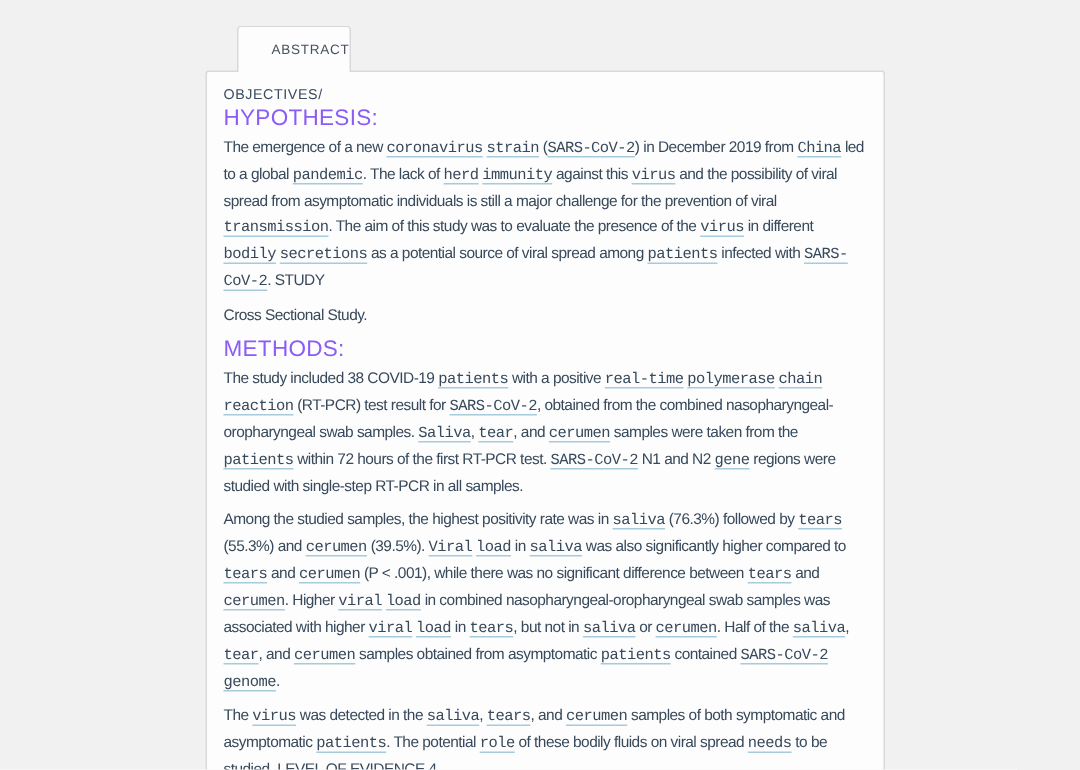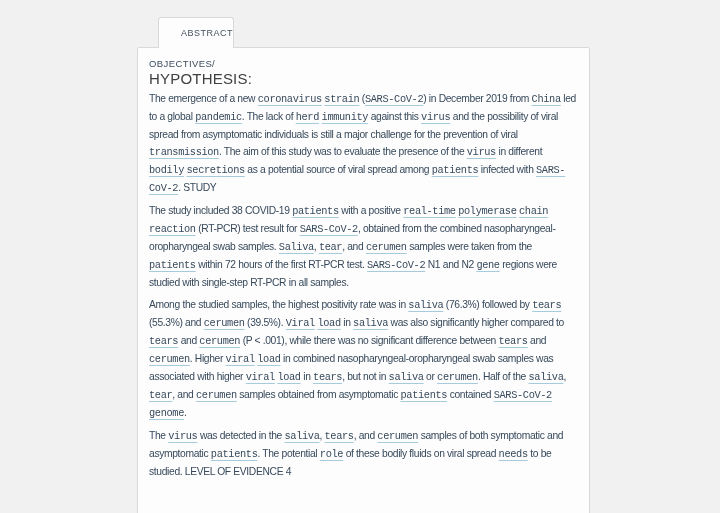--- a/index.html
+++ b/index.html
@@ -33,21 +33,21 @@
     box-sizing:border-box;
     padding:9px 12px 10px 11px;
     z-index:1;
   }
   .kicker{
     font-size:9.5px;letter-spacing:0.4px;
     color:#3c4d5f;margin:1px 0 1px;
   }
   h2.sec{
     font-size:15px;font-weight:400;
-    color:#404040;letter-spacing:0.2px;
+    color:#8b5cf6;letter-spacing:0.2px;
     margin:0 0 3px;line-height:17px;
   }
   p.para{
     font-size:10.3px;line-height:17px;
     letter-spacing:-0.35px;
     color:#37495b;
     margin:0 0 5px;
   }
   .term{
     text-decoration:underline;
@@ -66,23 +66,25 @@
 
 <div class="panel">
 
   <div>
     <div class="kicker">OBJECTIVES/</div>
     <h2 class="sec">HYPOTHESIS:</h2>
     <p class="para"><span>The emergence of a new </span><span class="term">coronavirus</span><span> </span><span class="term">strain</span><span> (</span><span class="term">SARS-CoV-2</span><span>) in December 2019 from </span><span class="term">China</span><span> led to a global </span><span class="term">pandemic</span><span>. The lack of </span><span class="term">herd</span><span> </span><span class="term">immunity</span><span> against this </span><span class="term">virus</span><span> and the possibility of viral spread from asymptomatic individuals is still a major challenge for the prevention of viral </span><span class="term">transmission</span><span>. The aim of this study was to evaluate the presence of the </span><span class="term">virus</span><span> in different </span><span class="term">bodily</span><span> </span><span class="term">secretions</span><span> as a potential source of viral spread among </span><span class="term">patients</span><span> infected with </span><span class="term">SARS-CoV-2</span><span>. STUDY</span></p>
   </div>
 
   <div>
+    <p class="para"><span>Cross Sectional Study.</span></p>
   </div>
 
   <div>
+    <h2 class="sec">METHODS:</h2>
     <p class="para"><span>The study included 38 COVID-19 </span><span class="term">patients</span><span> with a positive </span><span class="term">real-time</span><span> </span><span class="term">polymerase</span><span> </span><span class="term">chain</span><span> </span><span class="term">reaction</span><span> (RT-PCR) test result for </span><span class="term">SARS-CoV-2</span><span>, obtained from the combined nasopharyngeal-oropharyngeal swab samples. </span><span class="term">Saliva</span><span>, </span><span class="term">tear</span><span>, and </span><span class="term">cerumen</span><span> samples were taken from the </span><span class="term">patients</span><span> within 72 hours of the first RT-PCR test. </span><span class="term">SARS-CoV-2</span><span> N1 and N2 </span><span class="term">gene</span><span> regions were studied with single-step RT-PCR in all samples.</span></p>
   </div>
 
   <div>
     <p class="para"><span>Among the studied samples, the highest positivity rate was in </span><span class="term">saliva</span><span> (76.3%) followed by </span><span class="term">tears</span><span> (55.3%) and </span><span class="term">cerumen</span><span> (39.5%). </span><span class="term">Viral</span><span> </span><span class="term">load</span><span> in </span><span class="term">saliva</span><span> was also significantly higher compared to </span><span class="term">tears</span><span> and </span><span class="term">cerumen</span><span> (P &lt; .001), while there was no significant difference between </span><span class="term">tears</span><span> and </span><span class="term">cerumen</span><span>. Higher </span><span class="term">viral</span><span> </span><span class="term">load</span><span> in combined nasopharyngeal-oropharyngeal swab samples was associated with higher </span><span class="term">viral</span><span> </span><span class="term">load</span><span> in </span><span class="term">tears</span><span>, but not in </span><span class="term">saliva</span><span> or </span><span class="term">cerumen</span><span>. Half of the </span><span class="term">saliva</span><span>, </span><span class="term">tear</span><span>, and </span><span class="term">cerumen</span><span> samples obtained from asymptomatic </span><span class="term">patients</span><span> contained </span><span class="term">SARS-CoV-2</span><span> </span><span class="term">genome</span><span>.</span></p>
   </div>
 
   <div>
     <p class="para"><span>The </span><span class="term">virus</span><span> was detected in the </span><span class="term">saliva</span><span>, </span><span class="term">tears</span><span>, and </span><span class="term">cerumen</span><span> samples of both symptomatic and asymptomatic </span><span class="term">patients</span><span>. The potential </span><span class="term">role</span><span> of these bodily fluids on viral spread </span><span class="term">needs</span><span> to be studied. LEVEL OF EVIDENCE 4 </span></p>
   </div>

